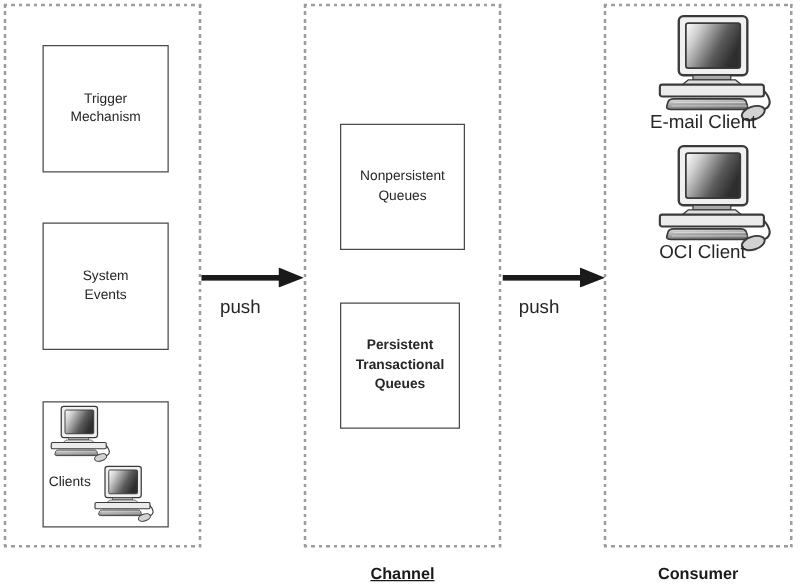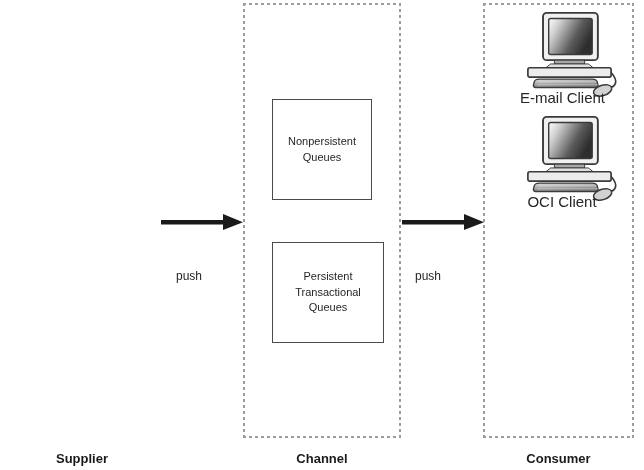--- a/index.html
+++ b/index.html
@@ -27,21 +27,21 @@
   .box{
     position:absolute;box-sizing:border-box;border:1.5px solid #4a4a4a;background:#fff;
     display:flex;align-items:center;justify-content:center;text-align:center;
     font-size:11px;line-height:1.4;
   }
   .box span{white-space:pre-line;}
   .box-trigger{left:31px;top:33px;width:101px;height:102px;}
   .box-events{left:31px;top:175px;width:101px;height:102px;}
   .box-clients{left:31px;top:318px;width:101px;height:101px;}
   .box-nonpersistent{left:272px;top:99px;width:100px;height:101px;}
-  .box-persistent{left:272px;top:242px;width:112px;height:101px;}
+  .box-persistent{left:272px;top:242px;width:96px;height:101px;font-weight:bold;}
   .box-database{left:513px;top:319px;width:100px;height:101px;}
 
   .clients-word{position:absolute;left:36px;top:377px;font-size:11px;}
 
   .pc{position:absolute;}
   .pc-small{width:52px;height:46px;}
   .pc-a{left:34px;top:321px;}
   .pc-b{left:69px;top:369px;}
   .pc-large{width:99px;height:87px;left:0;top:0;}
 
@@ -50,29 +50,29 @@
   .unit-oci{top:115px;}
   .unit-http{top:216px;}
   .consumer-unit .pc-label{
     position:absolute;left:0;top:78px;width:84px;text-align:center;
     font-size:15px;white-space:nowrap;
   }
 
   .arrow{position:absolute;width:82px;height:16px;}
   .arrow1{left:161px;top:214px;}
   .arrow2{left:402px;top:214px;}
-  .push-label{position:absolute;font-size:12px;margin-top:32px;}
+  .push-label{position:absolute;font-size:15px;}
   .push1{left:176px;top:237px;}
   .push2{left:415px;top:237px;}
 
   .col-footer{
     position:absolute;top:451px;text-align:center;font-size:13px;font-weight:bold;color:#1a1a1a;
   }
   .footer-supplier{left:3px;width:158px;}
-  .footer-channel{left:243px;width:158px;}
+  .footer-channel{left:243px;width:158px;text-decoration:underline;}
   .footer-consumer{left:483px;width:151px;}
 
   .svg-defs{position:absolute;width:0;height:0;overflow:hidden;}
 </style>
 </head>
 <body>
 
 <div class="canvas">
 
   <svg class="svg-defs" aria-hidden="true">
@@ -98,20 +98,38 @@
         <path d="M19.5 75 h61 M18 78 h64" stroke="#ededed" stroke-width="0.8" opacity="0.65" fill="none"></path>
         <ellipse cx="87" cy="84" rx="10" ry="5.5" transform="rotate(-18 87 84)" fill="#d2d2d2" stroke="#3a3a3a" stroke-width="1.6"></ellipse>
       </symbol>
       <symbol id="arrow-sym" viewBox="0 0 82 16">
         <rect x="0" y="6" width="63" height="4.5" fill="#1a1a1a"></rect>
         <polygon points="62,0 82,8.25 62,16" fill="#1a1a1a"></polygon>
       </symbol>
     </defs>
   </svg>
 
+  <div class="col col-supplier">
+    <div class="box box-trigger">
+      <span>Trigger
+Mechanism</span>
+    </div>
+    <div class="box box-events">
+      <span>System
+Events</span>
+    </div>
+    <div class="box box-clients"></div>
+    <svg class="pc pc-small pc-a">
+        <use href="#pc-sym" xlink:href="#pc-sym"></use>
+      </svg>
+    <svg class="pc pc-small pc-b">
+        <use href="#pc-sym" xlink:href="#pc-sym"></use>
+      </svg>
+    <span class="clients-word">Clients</span>
+  </div>
 
   <svg class="arrow arrow1" viewBox="0 0 82 16">
       <use href="#arrow-sym" xlink:href="#arrow-sym"></use>
     </svg>
   <span class="push-label push1">push</span>
 
   <div class="col col-channel"></div>
   <div class="box box-nonpersistent">
     <span>Nonpersistent
 Queues</span>
@@ -138,17 +156,16 @@
 
   <div class="consumer-unit unit-oci">
     <svg class="pc pc-large" viewBox="0 0 104 92">
         <use href="#pc-sym" xlink:href="#pc-sym"></use>
       </svg>
     <span class="pc-label">OCI Client</span>
   </div>
 
 
 
-  <div class="col-footer footer-supplier">Supplier</div>
   <div class="col-footer footer-channel">Channel</div>
   <div class="col-footer footer-consumer">Consumer</div>
 
 </div>
 
 </body></html>

